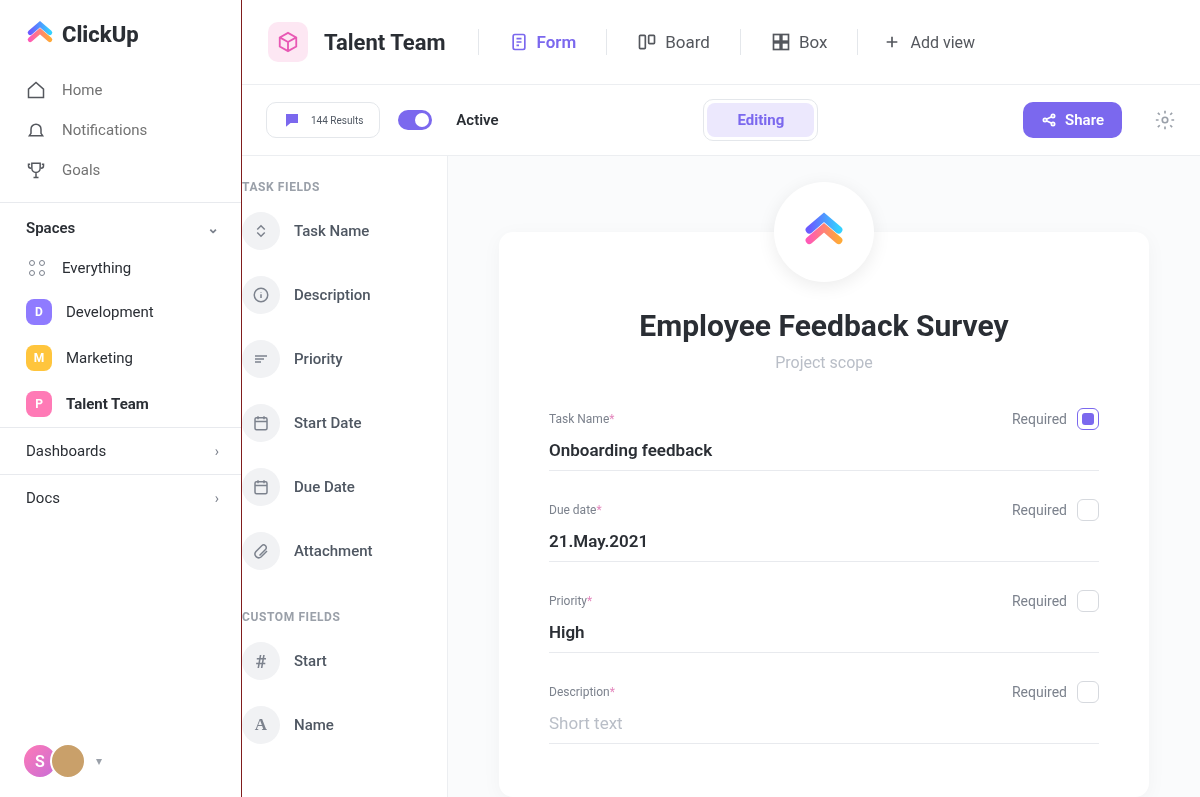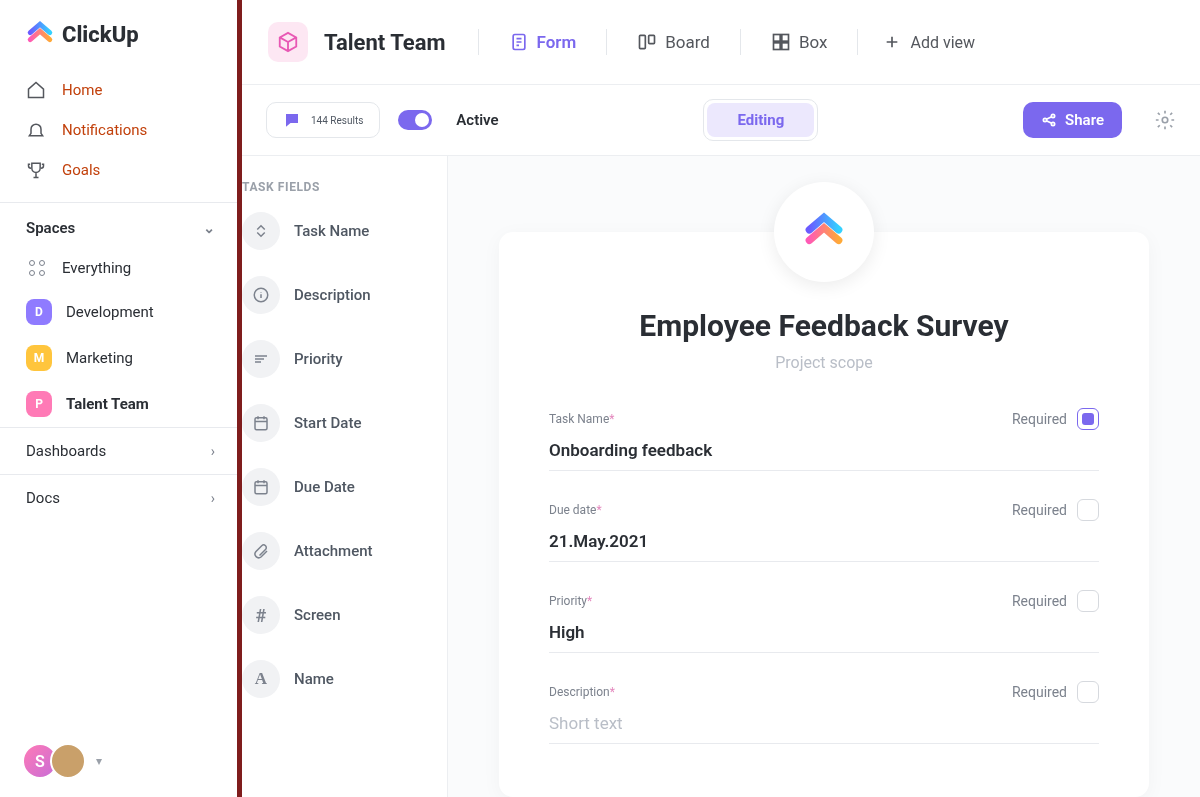--- a/index.html
+++ b/index.html
@@ -1,23 +1,23 @@
 <!DOCTYPE html>
 <html><head>
 <meta charset="utf-8">
 <style>
 *{box-sizing:border-box;margin:0;padding:0;font-family:-apple-system,BlinkMacSystemFont,"Segoe UI",Roboto,sans-serif}
 body{width:1200px;height:797px;overflow:hidden;background:#fff;color:#2a2e34}
 .app{display:flex;height:100%}
-.sidebar{width:242px;border-right:5px solid #7f1d1d;display:flex;flex-direction:column;background:#fff}
+.sidebar{width:242px;border-right:1px solid #7f1d1d;display:flex;flex-direction:column;background:#fff}
 .logo-row{padding:20px 26px 18px}
 .logo{display:flex;align-items:center;gap:8px;font-weight:800;font-size:22px}
 .logo-mark{width:28px;height:28px}
 .nav-sec{padding:4px 0}
-.nav-item{display:flex;align-items:center;gap:16px;padding:10px 26px;font-size:15px;color:#c2410c;cursor:pointer}
+.nav-item{display:flex;align-items:center;gap:16px;padding:10px 26px;font-size:15px;color:#737373;cursor:pointer}
 .nav-item .ico{width:20px;height:20px;color:#54575d;display:flex;align-items:center;justify-content:center}
 .section-divider{border-top:1px solid #e8eaee;margin-top:8px}
 .section-head{display:flex;align-items:center;justify-content:space-between;padding:16px 22px 10px 26px;font-weight:600;font-size:15px}
 .chev{color:#7c828d;font-size:14px}
 .space-row{display:flex;align-items:center;gap:14px;padding:10px 20px 10px 26px;font-size:15px;cursor:pointer}
 .space-row.active{font-weight:700}
 .space-badge{width:26px;height:26px;border-radius:8px;display:flex;align-items:center;justify-content:center;font-size:12px;font-weight:700;color:#fff}
 .four-dots{width:22px;height:22px;display:grid;grid-template-columns:1fr 1fr;gap:4px;padding:3px}
 .four-dots span{border:1.5px solid #7c828d;border-radius:50%}
 .collapsible{display:flex;align-items:center;justify-content:space-between;padding:14px 22px 14px 26px;font-size:15px;cursor:pointer;border-top:1px solid #e8eaee}
@@ -300,23 +300,24 @@
         </div>
         <div class="field-row">
           <div class="field-ico">
               <svg width="18" height="18" viewBox="0 0 24 24" fill="none" stroke="currentColor" stroke-width="2">
                 <path d="M20 12 L12 20 a5 5 0 0 1 -7 -7 L13 5 a3.5 3.5 0 0 1 5 5 L10 18"></path>
               </svg>
             </div>
           <span class="field-lbl">Attachment</span>
         </div>
 
+        <div class="panel-label" style="margin-top:14px">CUSTOM FIELDS</div>
         <div class="field-row">
           <div class="field-ico" style="font-size:18px;font-weight:600">#</div>
-          <span class="field-lbl">Screen</span>
+          <span class="field-lbl">Start</span>
         </div>
         <div class="field-row">
           <div class="field-ico" style="font-size:17px;font-weight:600;font-family:serif">A</div>
           <span class="field-lbl">Name</span>
         </div>
       </div>
 
       <div class="canvas">
         <div class="form-card">
           <div class="form-logo-wrap">

